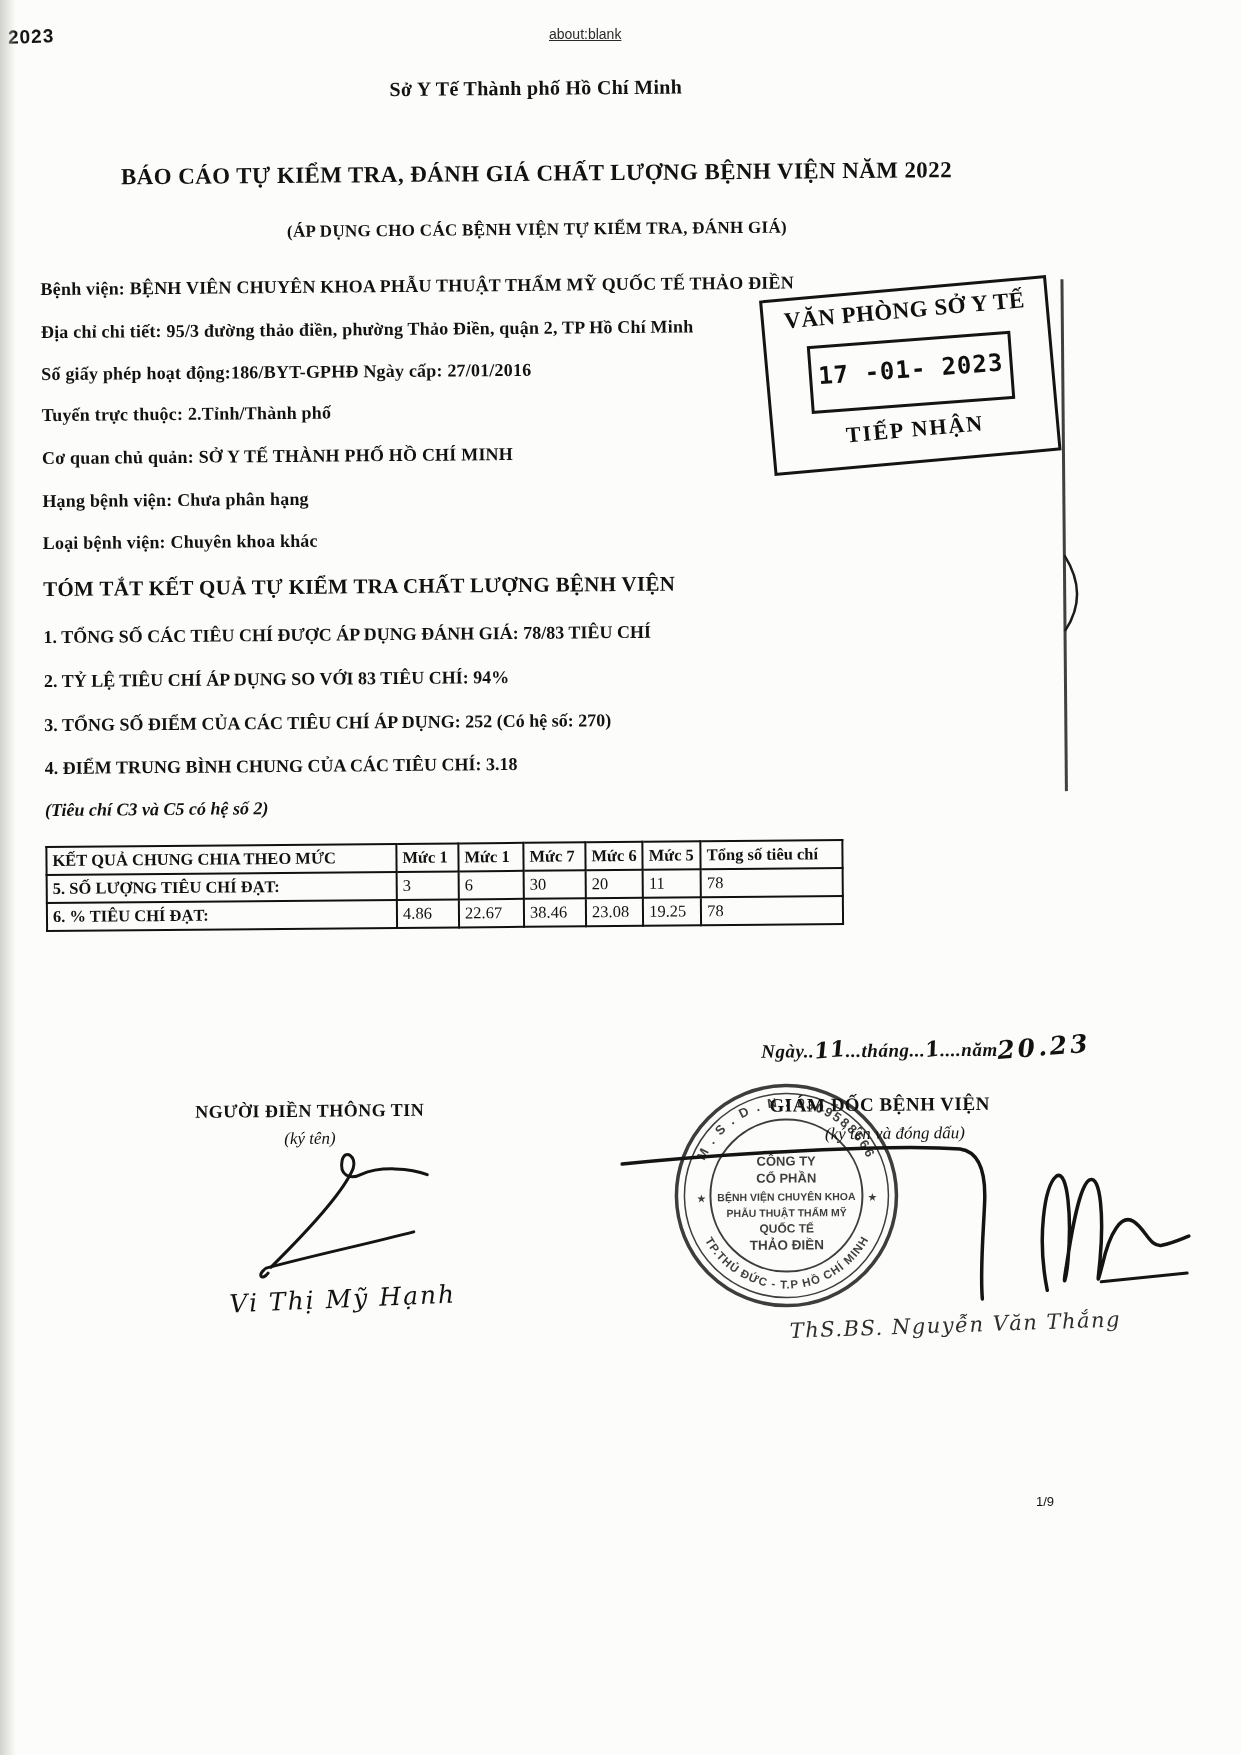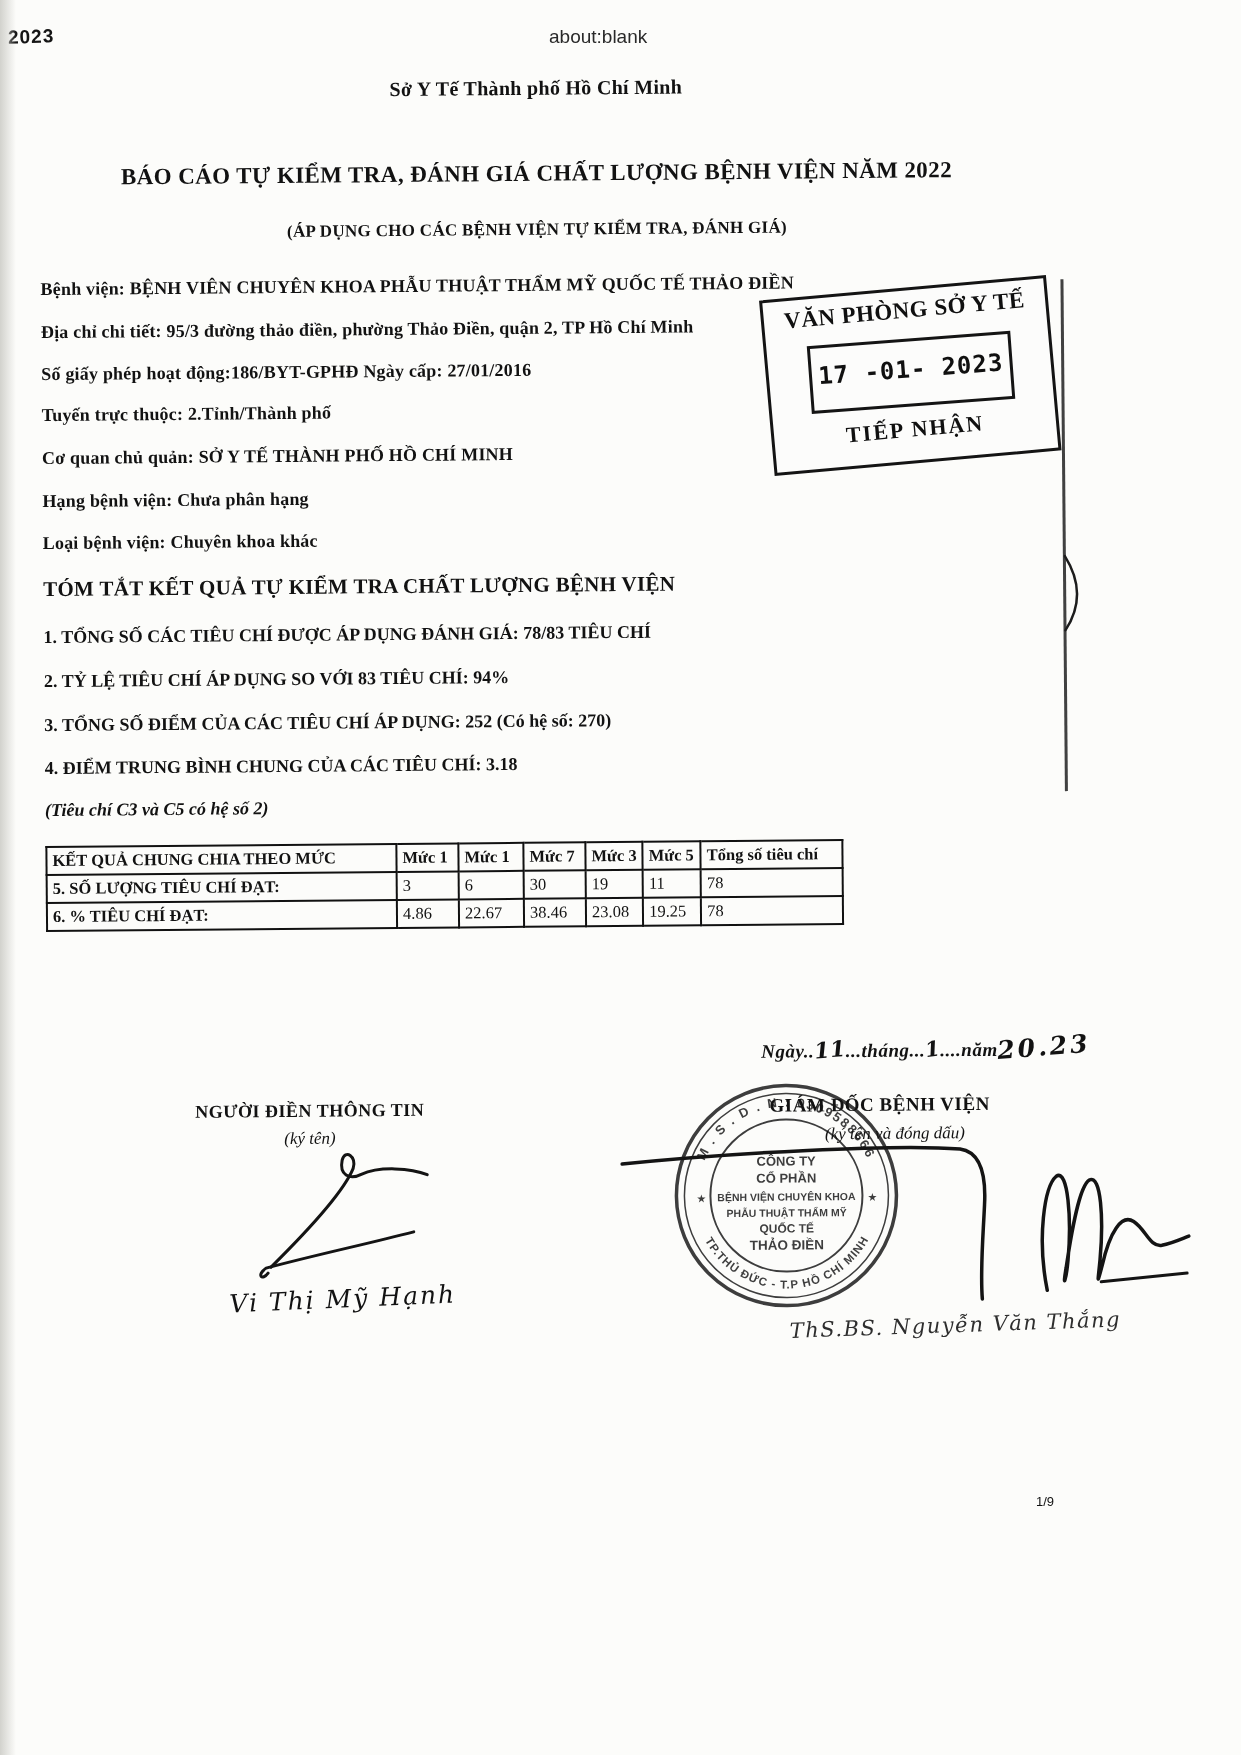--- a/index.html
+++ b/index.html
@@ -18,21 +18,21 @@
     z-index:5;pointer-events:none;
   }
   .abs{position:absolute;white-space:nowrap;}
   .sans{font-family:"Liberation Sans", sans-serif;}
   .scan{position:absolute;left:0;top:0;width:1241px;height:1755px;
         transform:rotate(-0.5deg);transform-origin:620px 0;}
   .b{font-weight:bold;}
   .center{text-align:center;}
   
   .print-year{left:8px;top:26px;font-size:19px;transform:rotate(-2deg);color:#151515;letter-spacing:1px;}
-  .print-url{left:549px;top:26px;font-size:19px;color:#2a2a2a;}
+  .print-url{left:549px;top:26px;font-size:14px;color:#2a2a2a;text-decoration:underline;}
   
   .agency{left:0;top:76px;width:1070px;font-size:20px;letter-spacing:.3px;}
   .title{left:0;top:160px;width:1070px;font-size:23px;letter-spacing:.4px;}
   .subtitle{left:0;top:219px;width:1070px;font-size:17px;letter-spacing:.3px;}
   .info{left:38px;font-size:18px;letter-spacing:.2px;}
   .sumhead{left:38px;top:572px;font-size:21px;letter-spacing:.3px;}
   .item{left:38px;font-size:18px;}
   .note{left:38px;top:795px;font-size:18px;font-style:italic;}
   
   .stampbox{
@@ -120,30 +120,30 @@
           <col style="width:57px">
           <col style="width:58px">
           <col style="width:142px">
       </colgroup>
       <tbody>
           <tr>
         <th>KẾT QUẢ CHUNG CHIA THEO MỨC</th>
         <th>Mức 1</th>
         <th>Mức 1</th>
         <th>Mức 7</th>
-        <th>Mức 3</th>
+        <th>Mức 6</th>
         <th>Mức 5</th>
         <th>Tổng số tiêu chí</th>
       </tr>
       <tr>
         <td class="lbl">5. SỐ LƯỢNG TIÊU CHÍ ĐẠT:</td>
         <td>3</td>
         <td>6</td>
         <td>30</td>
-        <td>19</td>
+        <td>20</td>
         <td>11</td>
         <td>78</td>
       </tr>
       <tr>
         <td class="lbl">6. % TIÊU CHÍ ĐẠT:</td>
         <td>4.86</td>
         <td>22.67</td>
         <td>38.46</td>
         <td>23.08</td>
         <td>19.25</td>

